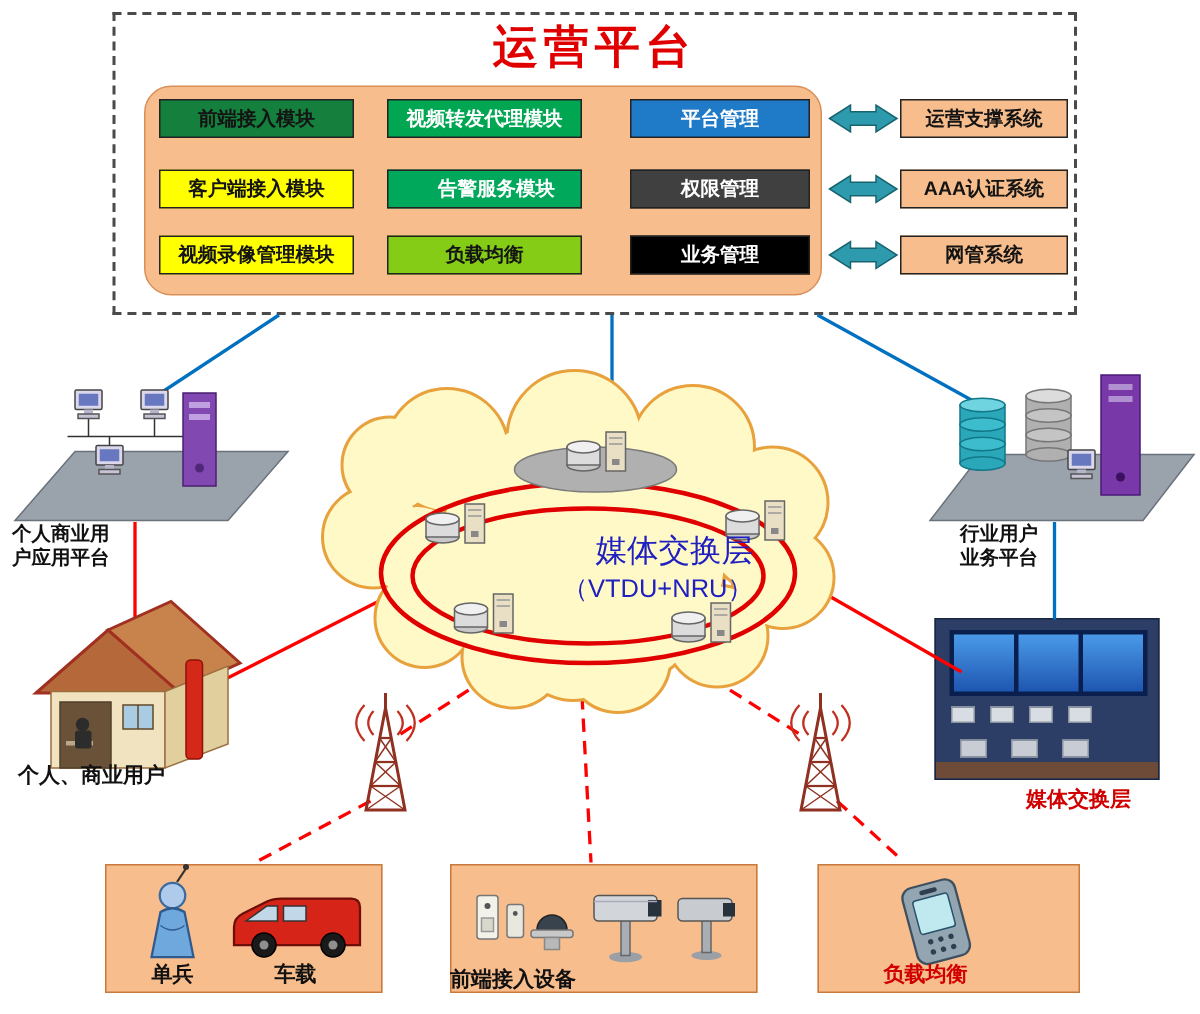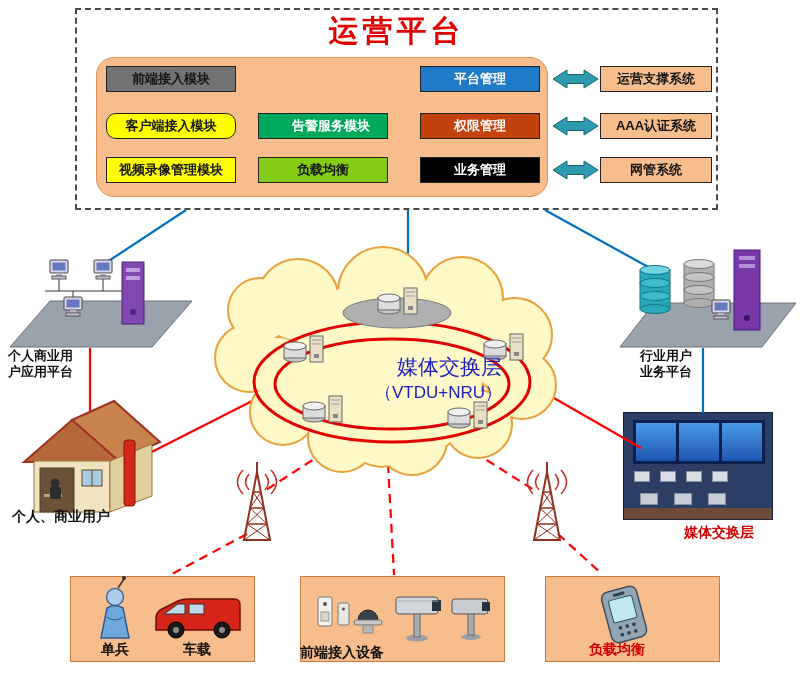--- a/index.html
+++ b/index.html
@@ -31,25 +31,26 @@
 </style>
 </head>
 <body>
 
 <div id="canvas">
 
   <div id="dashed-box" class="abs"></div>
   <div id="title" class="abs">运营平台</div>
   <div id="panel" class="abs"></div>
 
-  <div class="module" style="left: 106px; top: 66px; width: 130px; background-color: #737373; color: rgb(20, 20, 20);">前端接入模块</div>
+  <div class="module" style="left: 106px; top: 66px; width: 130px; background-color: #15803d; color: rgb(20, 20, 20);">前端接入模块</div>
+  <div class="module" style="left: 258px; top: 66px; width: 130px; background-color: rgb(0, 166, 81); color: rgb(255, 255, 255);">视频转发代理模块</div>
   <div class="module" style="left: 420px; top: 66px; width: 120px; background-color: rgb(31, 122, 200); color: rgb(255, 255, 255);">平台管理</div>
-  <div class="module" style="left: 106px; top: 113px; width: 130px; background-color: rgb(255, 255, 0); color: rgb(20, 20, 20); border-radius: 10px;">客户端接入模块</div>
+  <div class="module" style="left: 106px; top: 113px; width: 130px; background-color: rgb(255, 255, 0); color: rgb(20, 20, 20);">客户端接入模块</div>
   <div class="module" style="left: 258px; top: 113px; width: 130px; background-color: rgb(0, 168, 92); color: rgb(255, 255, 255); padding-left: 16px;">告警服务模块</div>
-  <div class="module" style="left: 420px; top: 113px; width: 120px; background-color: #c2410c; color: rgb(255, 255, 255);">权限管理</div>
+  <div class="module" style="left: 420px; top: 113px; width: 120px; background-color: #404040; color: rgb(255, 255, 255);">权限管理</div>
   <div class="module" style="left: 106px; top: 157px; width: 130px; background-color: rgb(255, 255, 0); color: rgb(20, 20, 20);">视频录像管理模块</div>
   <div class="module" style="left: 258px; top: 157px; width: 130px; background-color: #84cc16; color: rgb(20, 20, 20);">负载均衡</div>
   <div class="module" style="left: 420px; top: 157px; width: 120px; background-color: #000000; color: rgb(255, 255, 255);">业务管理</div>
 
   <div class="system" style="top:66px">运营支撑系统</div>
   <div class="system" style="top:157px">网管系统</div>
   <div class="system" style="top:113px">AAA认证系统</div>
 
   <div class="bbox" style="left:70px;top:576px;width:185px;height:86px"></div>
   <div class="bbox" style="left:300px;top:576px;width:205px;height:86px"></div>

